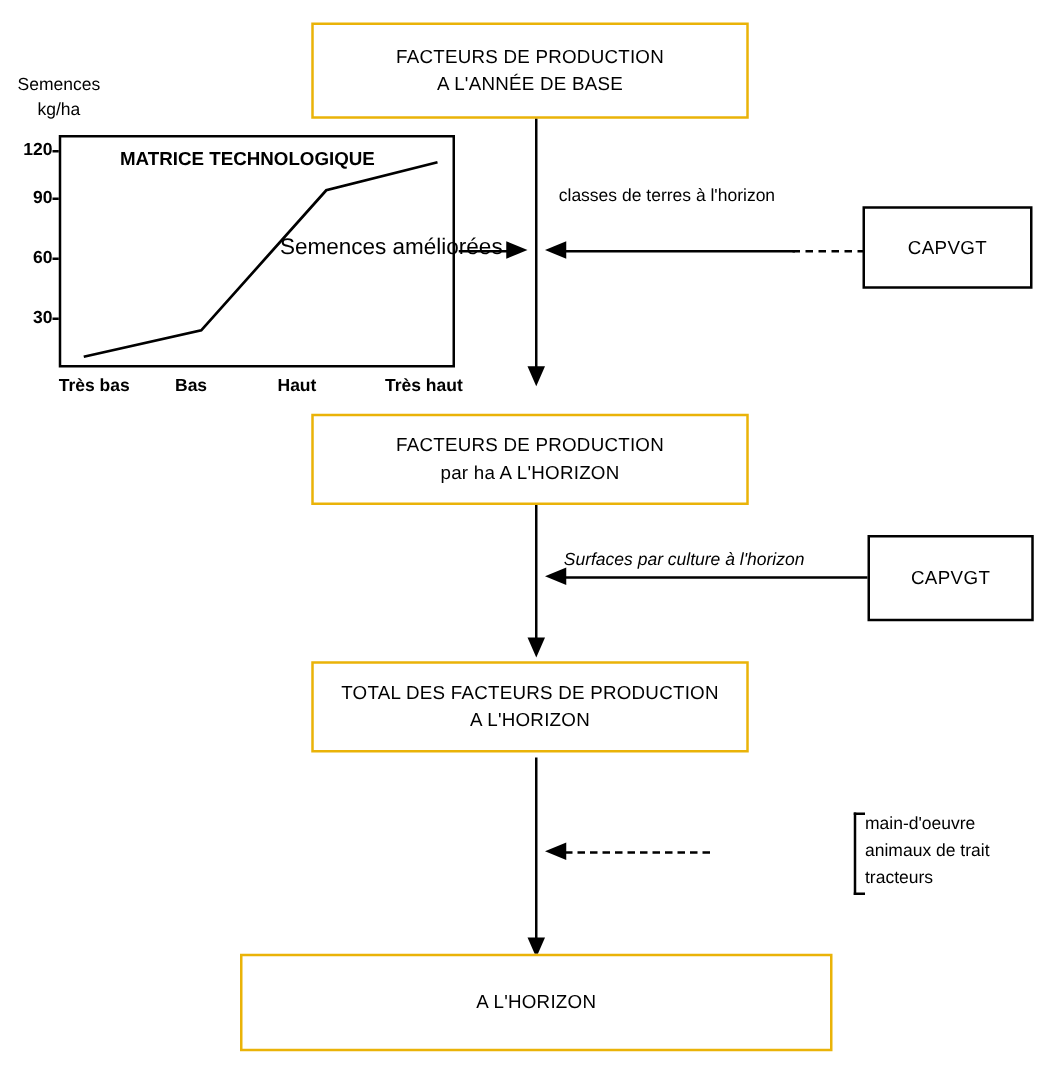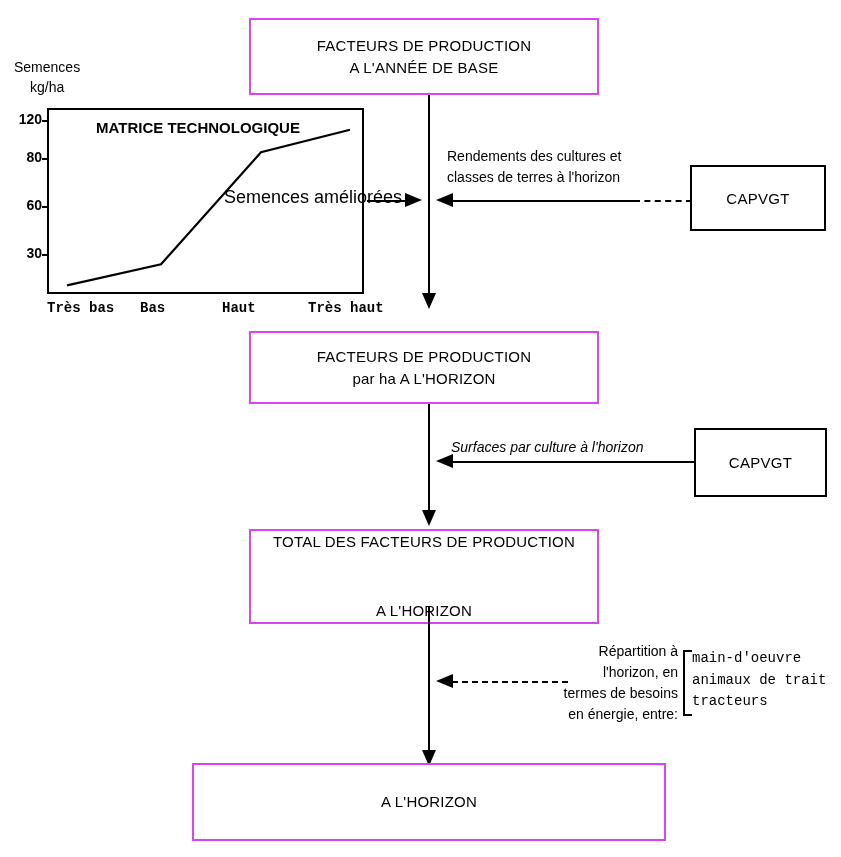--- a/index.html
+++ b/index.html
@@ -15,21 +15,21 @@
     position: relative;
     width: 841px;
     height: 857px;
     overflow: hidden;
     background: #ffffff;
   }
 
   
   .pbox {
     position: absolute;
-    border: 2px solid #d946ef;
+    border: 2px solid #eab308;
     background: #fff;
     display: flex;
     flex-direction: column;
     align-items: center;
     justify-content: center;
     text-align: center;
     font-size: 15px;
     letter-spacing: 0.2px;
     line-height: 1.45;
     box-sizing: border-box;
@@ -86,21 +86,20 @@
     position: absolute;
     width: 9px;
     height: 0;
     border-top: 2px solid #000;
   }
   .xlabel {
     position: absolute;
     font-size: 14px;
     font-weight: bold;
     white-space: nowrap;
-    font-family: Liberation Mono, monospace;
   }
   .axis-title {
     position: absolute;
     font-size: 14px;
     line-height: 1.4;
     white-space: nowrap;
   }
   .axis-title .l2 { display: block; padding-left: 16px; }
 
   
@@ -159,36 +158,36 @@
     border-bottom: 2px solid #000;
     box-sizing: border-box;
   }
   #bracket-items {
     position: absolute;
     left: 9px; top: -2px;
     font-size: 14px;
     line-height: 1.55;
     white-space: nowrap;
   }
-  #bracket-items .ln { display: block; font-family: Liberation Mono, monospace; }
+  #bracket-items .ln { display: block; }
 </style>
 </head>
 <body>
 
 <div id="page">
 
   <div class="axis-title" style="left:14px; top:58px;">
     <span class="l1">Semences</span>
     <span class="l2">kg/ha</span>
   </div>
 
   <div class="ytick" style="left:8px; top:111px;">120</div>
   <div class="ytick-mark" style="left:42px; top:120px;"></div>
 
-  <div class="ytick" style="left:8px; top:149px;">80</div>
+  <div class="ytick" style="left:8px; top:149px;">90</div>
   <div class="ytick-mark" style="left:42px; top:158px;"></div>
 
   <div class="ytick" style="left:8px; top:197px;">60</div>
   <div class="ytick-mark" style="left:42px; top:206px;"></div>
 
   <div class="ytick" style="left:8px; top:245px;">30</div>
   <div class="ytick-mark" style="left:42px; top:254px;"></div>
 
   <div id="chart-frame">
     <div class="chart-title" style="left:15px; top:8px;margin-left:32px;">
@@ -220,57 +219,50 @@
   <div class="hline" style="left:367px; top:200px; width:40px;"></div>
   <div class="arrow-right" style="left:405px; top:193px;"></div>
 
   <div class="sbox" style="left:690px; top:165px; width:136px; height:66px;">
     <span>CAPVGT</span>
   </div>
   <div class="hline" style="left:452px; top:200px; width:184px;"></div>
   <div class="hline dash" style="left:634px; top:200px; width:58px;"></div>
   <div class="arrow-left" style="left:436px; top:193px;"></div>
   <div class="edge-label" style="left:447px; top:146px;">
-    <span class="ln">Rendements des cultures et</span>
     <span class="ln">classes de terres à l'horizon</span>
   </div>
 
   <div class="pbox" style="left:249px; top:331px; width:350px; height:73px;">
     <span class="ln">FACTEURS DE PRODUCTION</span>
     <span class="ln">par ha  A L'HORIZON</span>
   </div>
 
   <div class="vline" style="left:428px; top:404px; height:108px;"></div>
   <div class="arrow-down" style="left:422px; top:510px;"></div>
 
   <div class="sbox" style="left:694px; top:428px; width:133px; height:69px;">
     <span>CAPVGT</span>
   </div>
   <div class="hline" style="left:452px; top:461px; width:242px;"></div>
   <div class="arrow-left" style="left:436px; top:454px;"></div>
   <div class="edge-label" style="left:451px; top:437px;font-style:italic;">
     <span class="ln">Surfaces par culture à l'horizon</span>
   </div>
 
-  <div class="pbox" style="left:249px; top:529px; width:350px; height:95px;justify-content:space-between;">
+  <div class="pbox" style="left:249px; top:529px; width:350px; height:73px;">
     <span class="ln">TOTAL DES FACTEURS DE PRODUCTION</span>
     <span class="ln">A L'HORIZON</span>
   </div>
 
   <div class="vline" style="left:428px; top:606px; height:146px;"></div>
   <div class="arrow-down" style="left:422px; top:750px;"></div>
 
   <div class="hline dash" style="left:452px; top:681px; width:116px;"></div>
   <div class="arrow-left" style="left:436px; top:674px;"></div>
-  <div class="edge-label right-al" style="left:506px; top:641px; width:172px;">
-    <span class="ln">Répartition à</span>
-    <span class="ln">l'horizon, en</span>
-    <span class="ln">termes de besoins</span>
-    <span class="ln">en énergie, entre:</span>
-  </div>
 
   <div id="bracket-group">
     <div id="bracket"></div>
     <div id="bracket-items">
       <span class="ln">main-d'oeuvre</span>
       <span class="ln">animaux de trait</span>
       <span class="ln">tracteurs</span>
     </div>
   </div>
 

